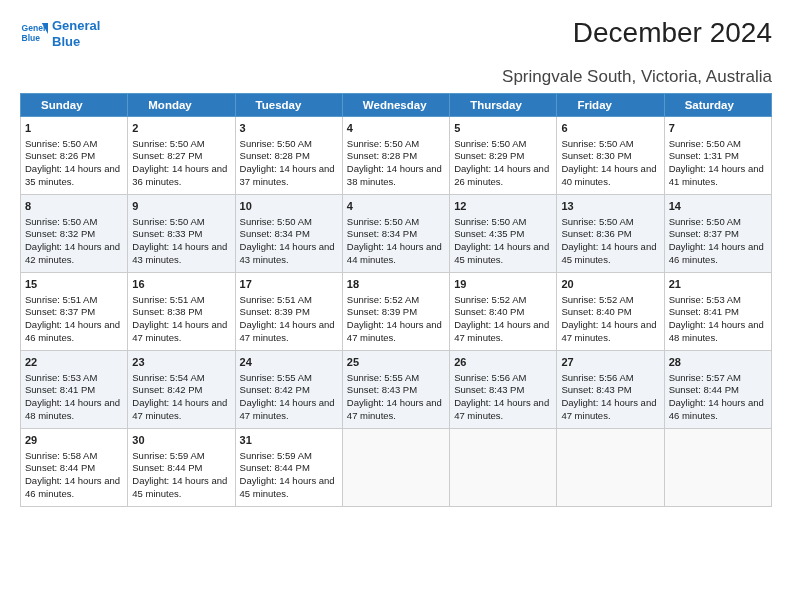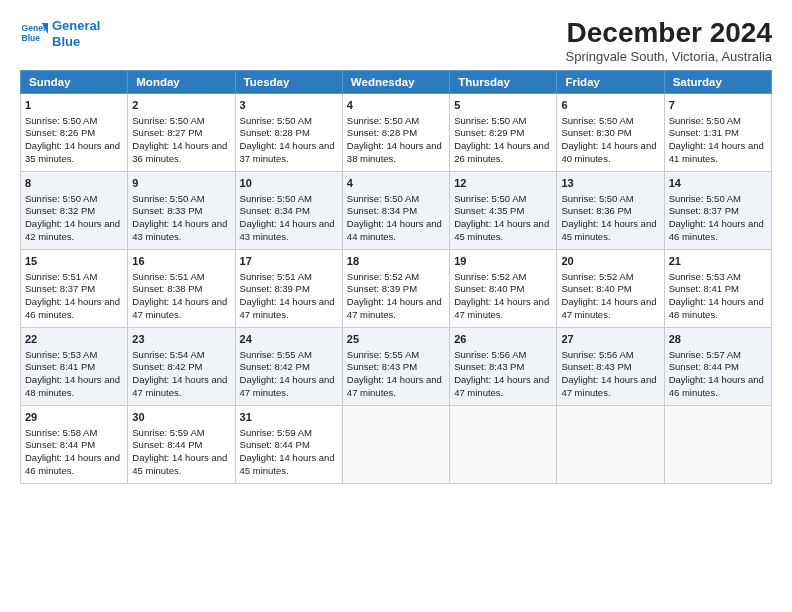--- a/index.html
+++ b/index.html
@@ -38,42 +38,42 @@
     }
     .logo-icon {
       width: 28px;
       height: 28px;
     }
     .title-block {
       text-align: right;
     }
     .title-block h1 {
       font-size: 28px;
-      font-weight: bold;
+      font-weight: normal;
       color: #222;
       line-height: 1.1;
       text-align: right;
     }
     .title-block h2 {
-      font-size: 13px;
+      font-size: 17px;
       font-weight: normal;
       color: #444;
-      margin-top: 0;
+      margin-top: 18px;
     }
     table {
       width: 100%;
       border-collapse: collapse;
       table-layout: fixed;
     }
     thead tr th {
       background-color: #2e7abf;
       color: #fff;
       font-size: 11.5px;
       font-weight: bold;
-      padding: 5px 8px;
+      padding: 5px 20px;
       text-align: left;
       border: 1px solid #5599cc;
     }
     tbody tr td {
       vertical-align: top;
       font-size: 9.5px;
       color: #222;
       padding: 4px 4px 4px 4px;
       border: 1px solid #ccc;
       line-height: 1.35;

